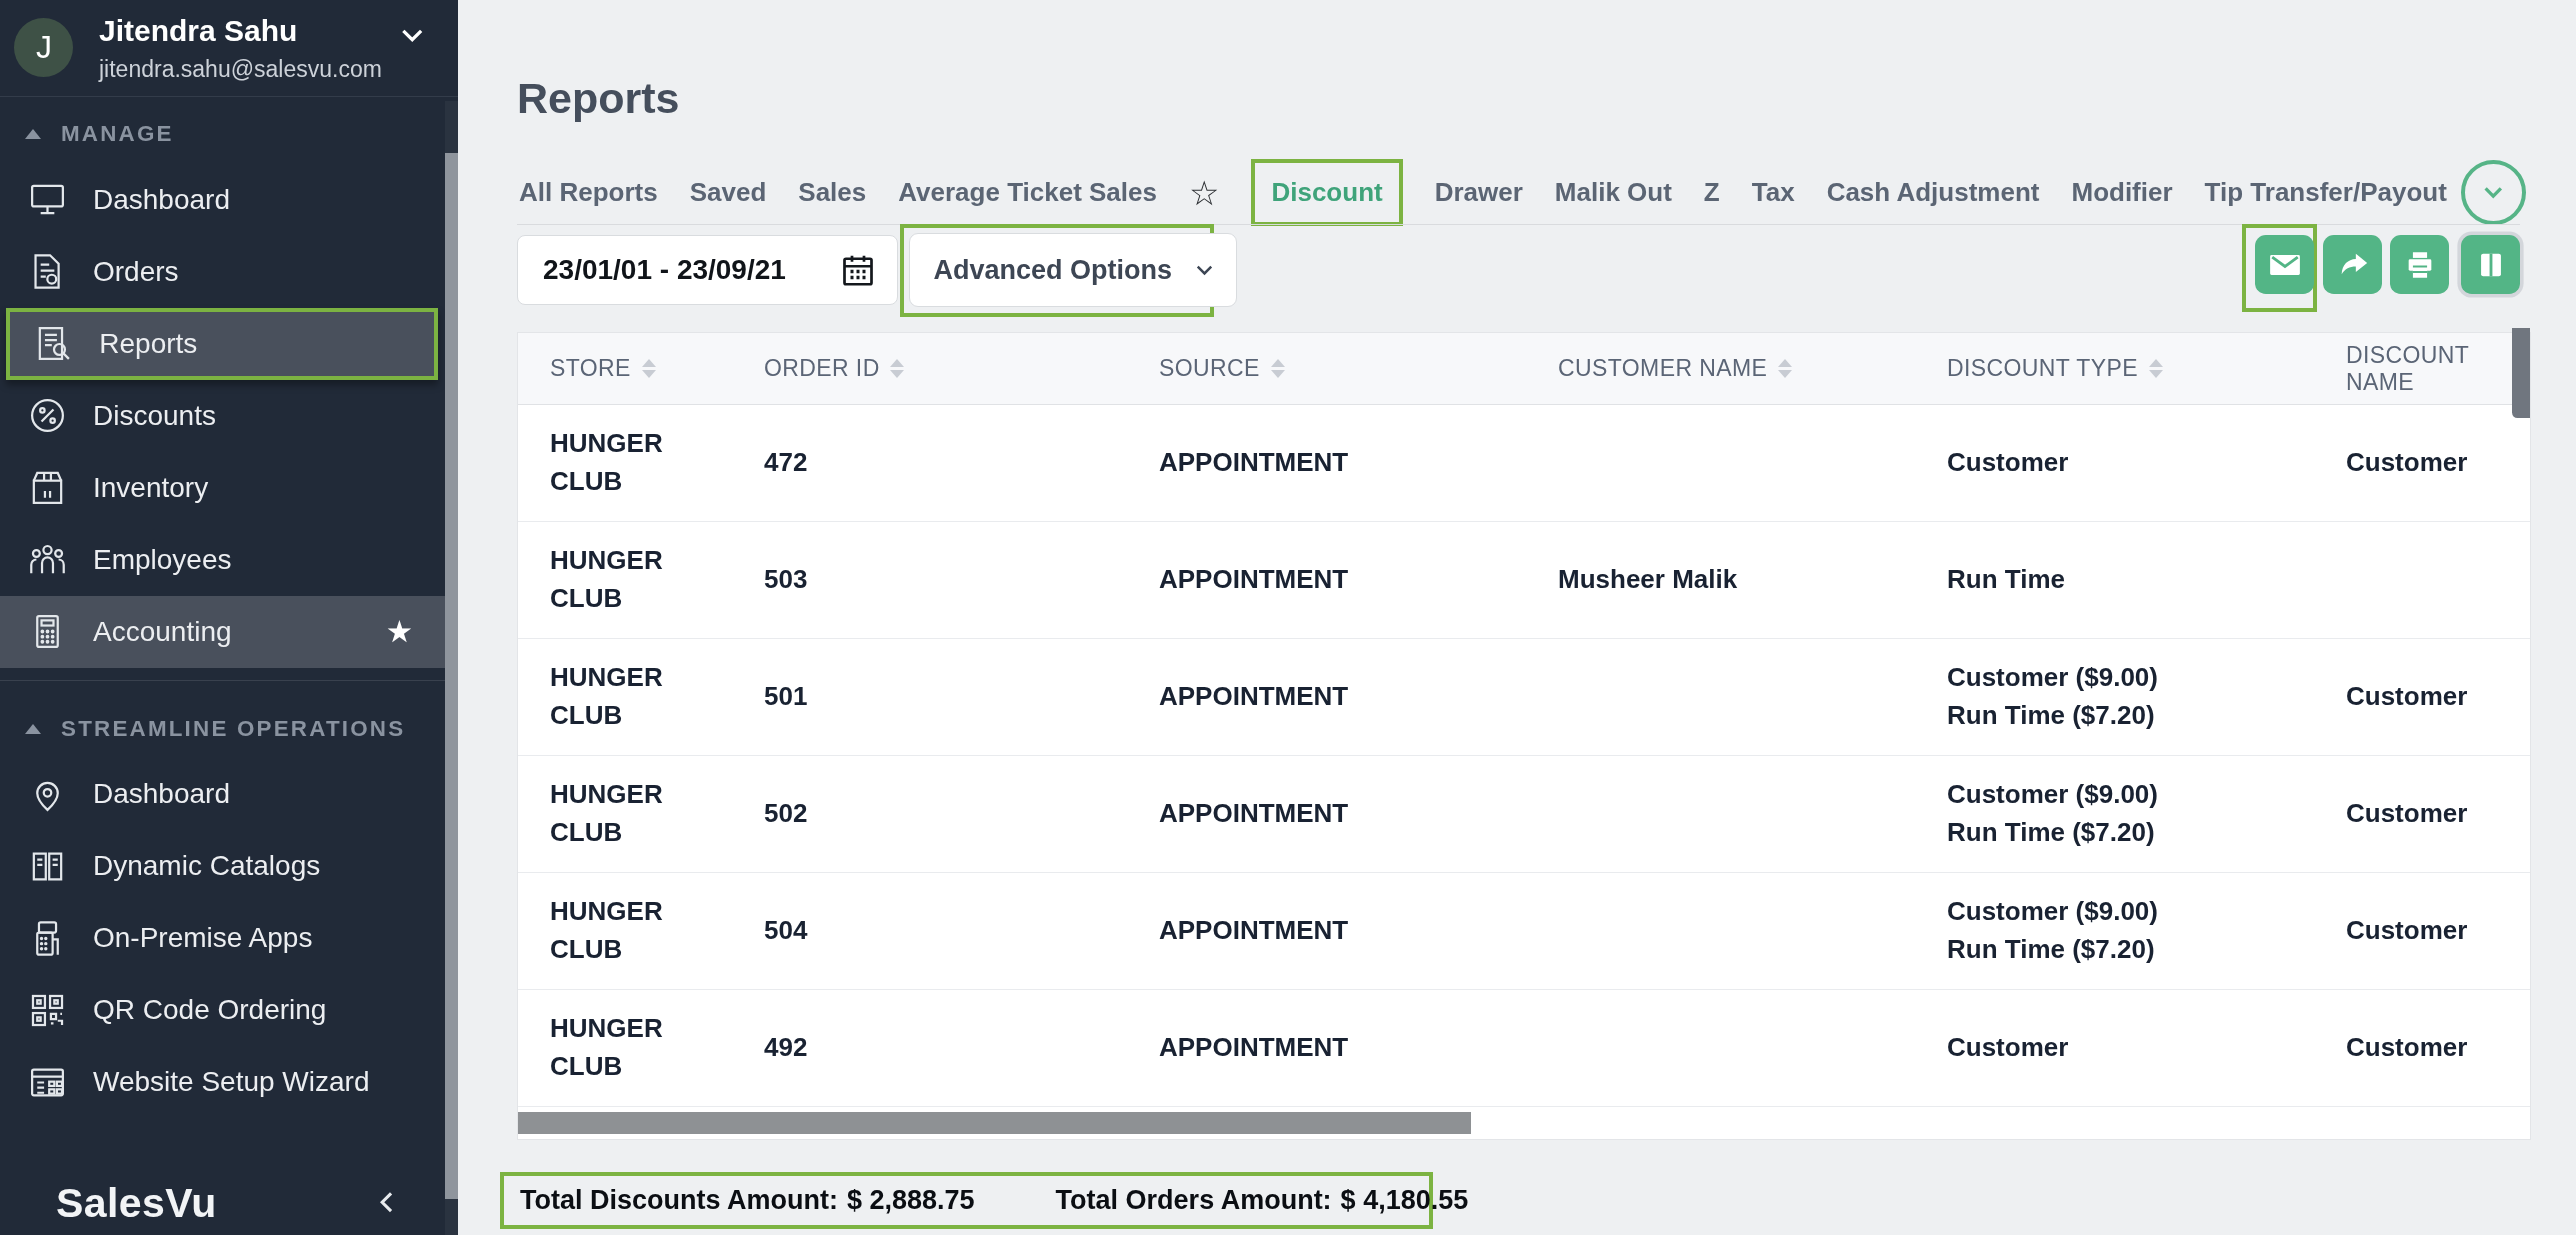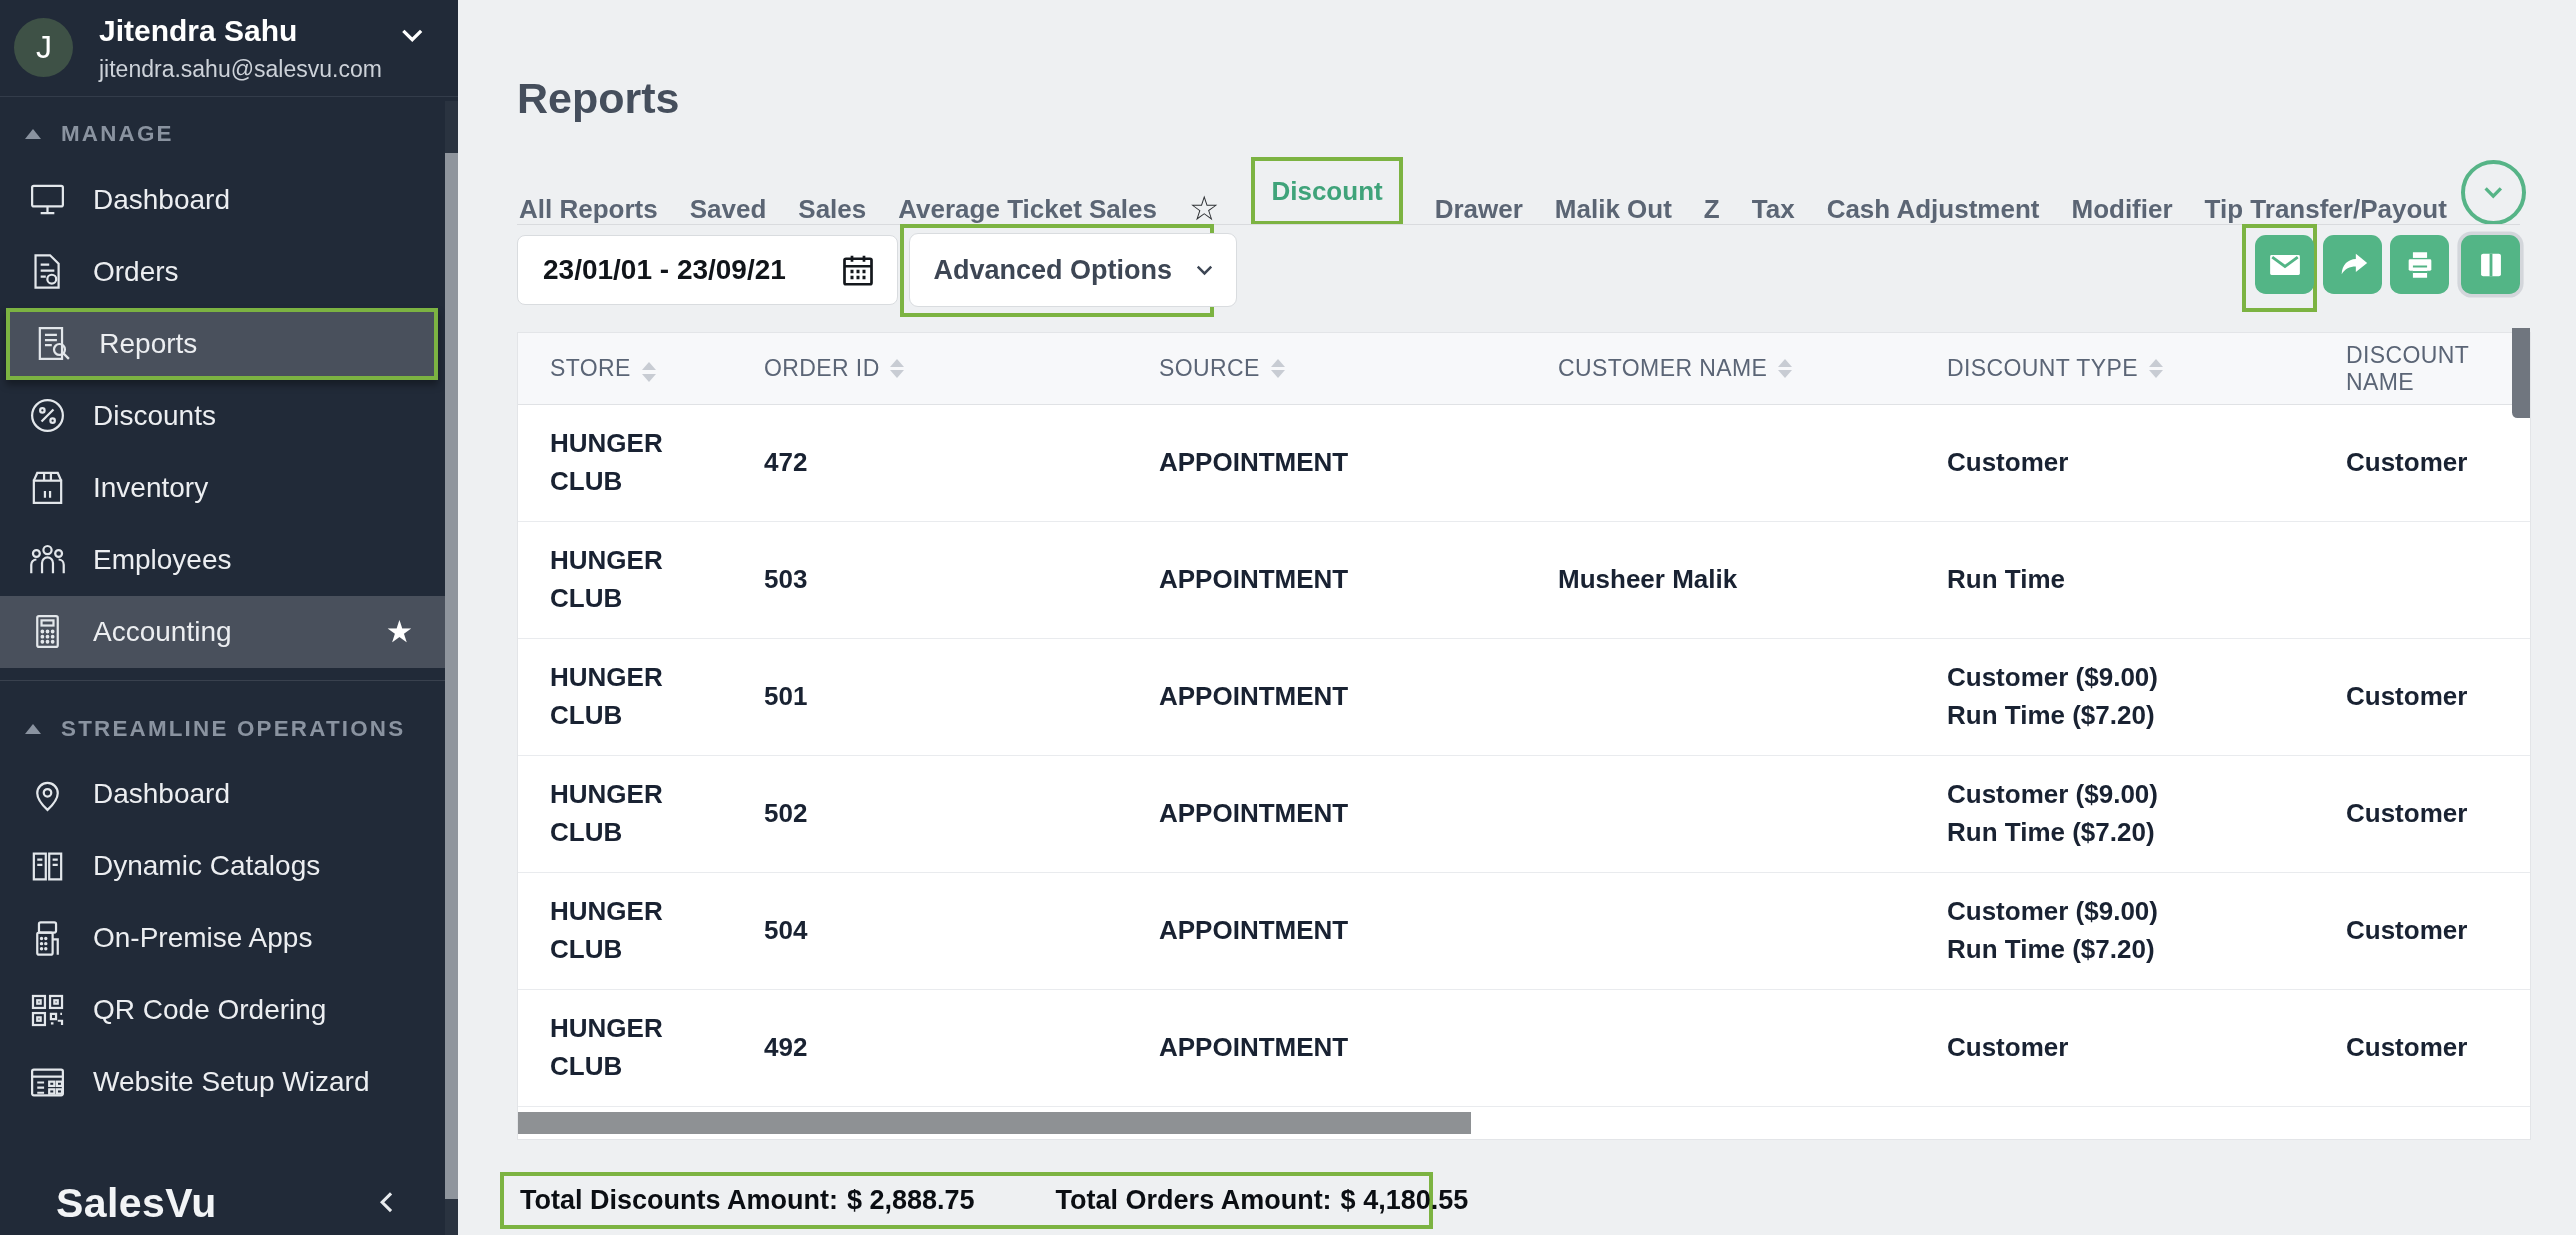--- a/index.html
+++ b/index.html
@@ -29,21 +29,21 @@
   .logo-row { position:absolute; left:0; bottom:-12.6px; width:100%; height:68px; }
   .logo-text { position:absolute; left:56px; top:0; font-size:41px; font-weight:800; color:#f2f4f6; letter-spacing:0.4px; }
   .collapse-chevron { position:absolute; right:56px; top:7.2px; width:30.5px; height:30.5px; color:#e8ebee; }
   .side-scrollbar { position:absolute; right:0; top:101px; width:12.6px; height:1135px; background:#2a3340; }
   .side-scroll-thumb { position:absolute; top:52px; width:12.6px; height:1046px; background:#8f959d; }
 
   
   .main { position:absolute; left:458px; top:0; width:2118px; height:1235px; }
   .page-title { position:absolute; left:59px; top:74px; font-size:43px; font-weight:700; color:#454e5c; }
 
-  .tabs-row { position:absolute; left:61px; top:160px; display:flex; align-items:flex-end; gap:32px; height:65px; }
+  .tabs-row { position:absolute; left:61px; top:160px; display:flex; align-items:center; gap:32px; height:65px; }
   .tab { font-size:26px; font-weight:600; color:#5b6574; white-space:nowrap; cursor:pointer; }
   .tab-star { font-size:34px; color:#2c2f33; line-height:1; cursor:pointer; }
   .tab-active-box { border:4.5px solid #7cb342; padding:14.4px 16px; }
   .tab-active { color:#3fa37a; font-size:26px; font-weight:600; white-space:nowrap; cursor:pointer;margin-top:32px; }
 
   .circle-chevron { position:absolute; left:2003px; top:160px; width:65px; height:65px; border:4.5px solid #56b487; border-radius:50%; color:#56b487; display:flex; align-items:center; justify-content:center; cursor:pointer; background:transparent; }
   .circle-chevron svg { width:30.5px; height:30.5px; }
 
   .tabs-divider { position:absolute; left:59px; top:224px; width:2003px; height:0.9px; background:#d9dbde; }
 
@@ -59,21 +59,21 @@
   .env-annot { position:absolute; left:1784px; top:224px; width:75px; height:88px; border:4.5px solid #7cb342; }
   .act-btn { position:absolute; top:235px; width:59px; height:59px; border-radius:10.8px; background:#53b586; display:flex; align-items:center; justify-content:center; cursor:pointer; border:none; }
   .act-btn svg { width:34px; height:34px; }
   .btn-mail { left:1797px; } .btn-share { left:1865px; } .btn-print { left:1932px; } .btn-cols { left:2003px; box-shadow:0 0 0 3.6px #d3d6db; }
 
   
   .table-card { position:absolute; left:59px; top:332px; width:2014px; height:808px; background:#fff; border:0.9px solid #e3e5e8; }
   .tgrid { display:grid; grid-template-columns:246px 395px 399px 389px 399px auto; align-items:center; }
   .thead { height:72px; background:#f7f8fa; border-bottom:1.8px solid #e0e2e5; }
   .th { font-size:23px; font-weight:500; color:#5b6576; letter-spacing:0.4px; display:flex; align-items:center; }
-  .th:first-child { padding-left:32px;align-items:flex-end; }
+  .th:first-child { padding-left:32px; }
   .sort { display:inline-flex; flex-direction:column; gap:3.6px; margin-left:10.8px; }
   .sort i { display:block; width:0; height:0; border-left:7.2px solid transparent; border-right:7.2px solid transparent; }
   .sort .up { border-bottom:8px solid #c8ccd3; }
   .sort .down { border-top:8px solid #c8ccd3; }
   .trow { height:117px; border-bottom:0.9px solid #e9ebee; }
   .td { font-size:26px; font-weight:700; color:#192232; line-height:1.45; white-space:pre-line; }
   .td.store { padding-left:32px; max-width:180px; }
   .h-scroll-thumb { position:absolute; left:0; bottom:5.4px; width:953px; height:21.5px; background:#8e9194; }
   .v-scroll-thumb { position:absolute; right:0; top:-5.4px; width:18px; height:90px; background:#70767f; border-radius:0 0 0 5.4px; }
 

